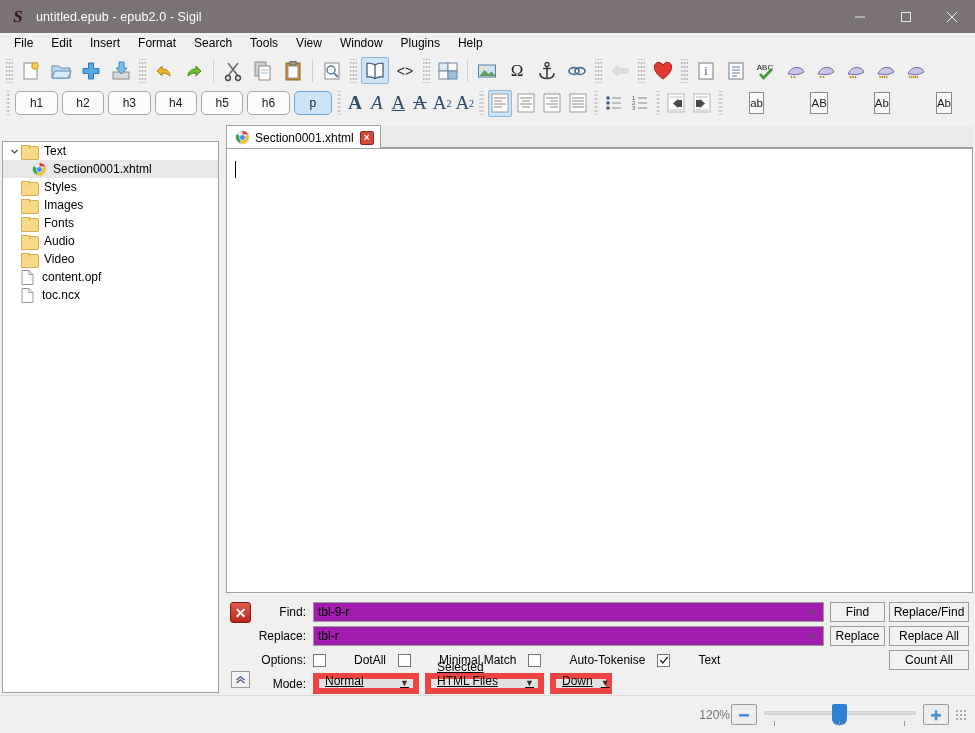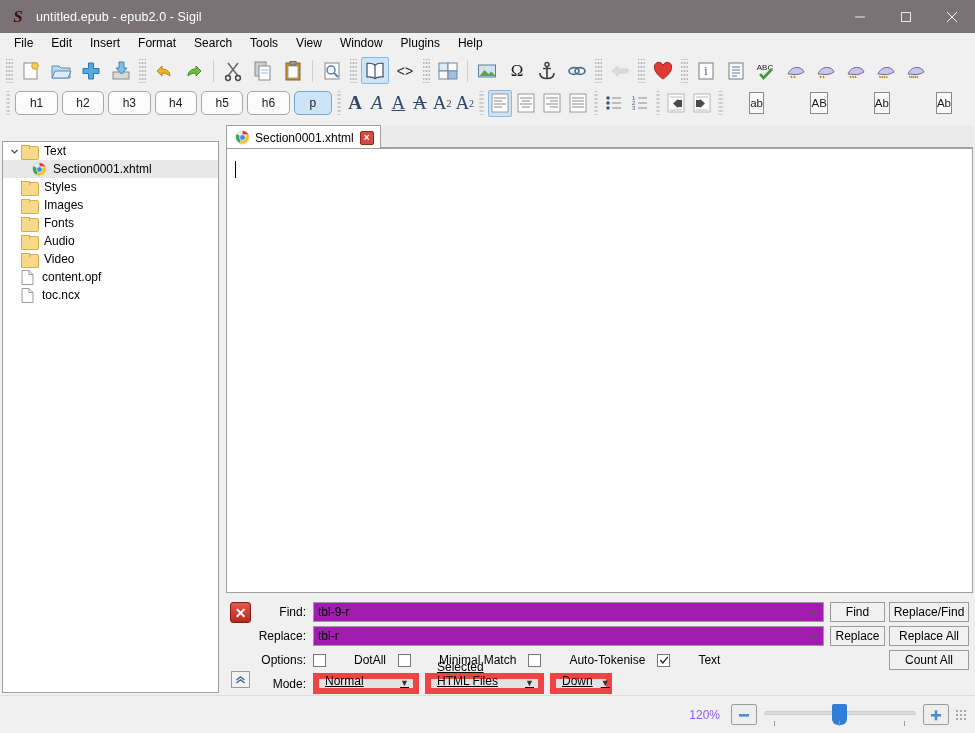--- a/index.html
+++ b/index.html
@@ -183,21 +183,21 @@
     margin-right: 6px; color: #000; text-decoration: underline;
   }
   .selbox .sb-arrow { margin-left: 8px; color: #333; font-size: 9px; }
 
   
   .statusbar {
     position: absolute; left: 0; right: 0; bottom: 0; height: 38px;
     background: #f0f0f0; border-top: 1px solid #dcdcdc;
     display: flex; align-items: center; justify-content: flex-end; padding-right: 8px;
   }
-  .zoom-pct { font-size: 12px; margin-right: 11px; color: #8b5cf6; }
+  .zoom-pct { font-size: 12px; margin-right: 1px; color: #737373; }
   .zoom-btn {
     width: 26px; height: 21px; border: 1px solid #9b9b9b; background: #eeeeee;
     display:flex; align-items:center; justify-content:center; border-radius: 2px;
   }
   .slider { position: relative; width: 152px; height: 24px; margin: 0 7px; }
   .slider-track {
     position: absolute; left: 0; right: 0; top: 8px; height: 4px;
     background: #dcdcdc; border: 1px solid #cfcfcf; border-radius: 2px;
   }
   .slider-handle {

